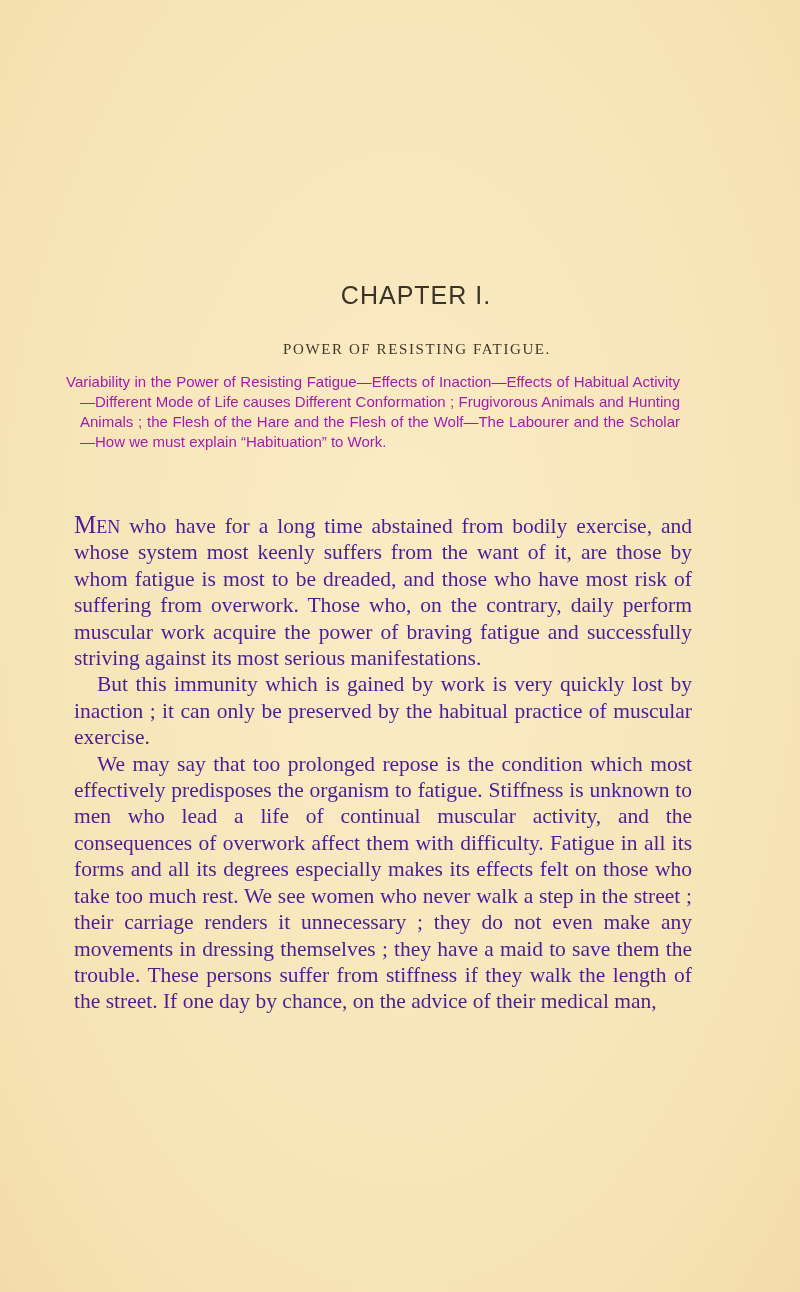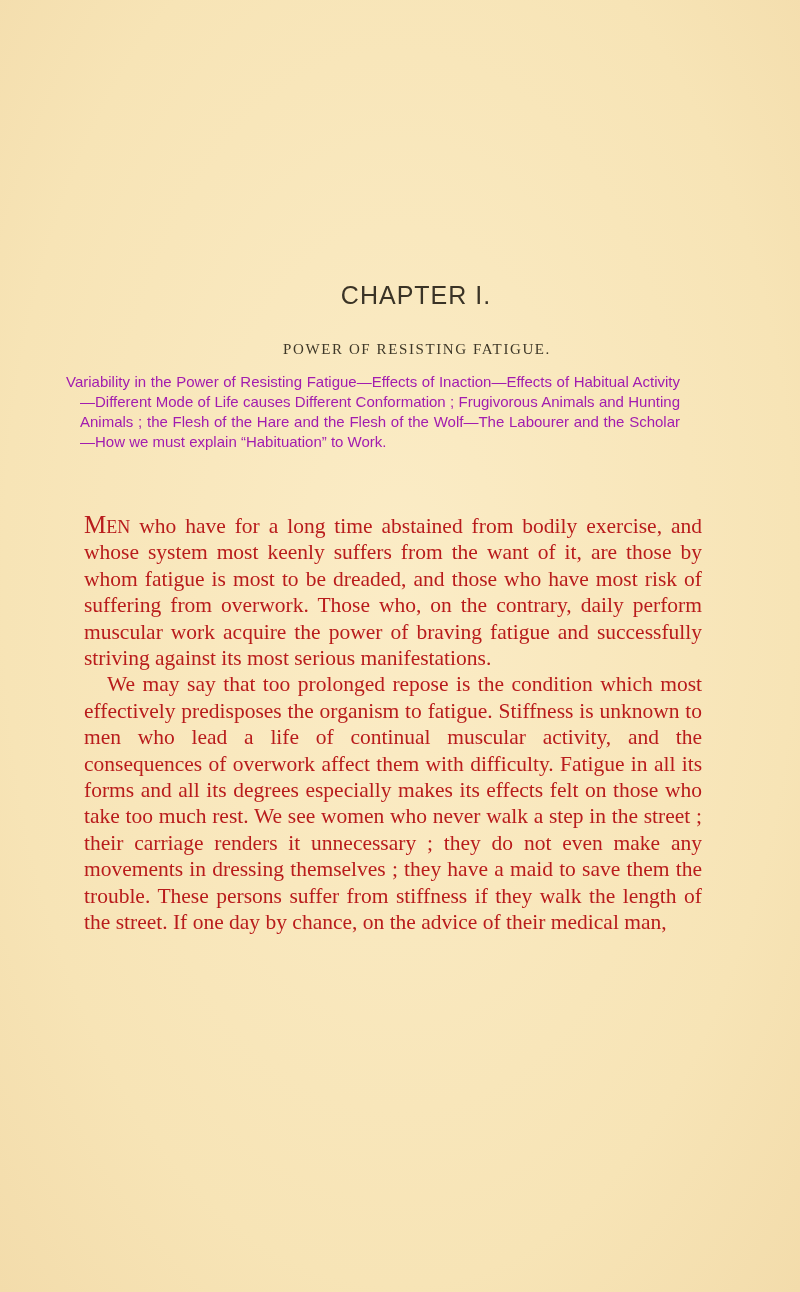--- a/index.html
+++ b/index.html
@@ -55,26 +55,26 @@
       font-size: 15px;
       line-height: 20px;
       color: #a21caf;
       text-align: justify;
       text-indent: -14px;
       padding-left: 14px;
       box-sizing: border-box;
     }
     .body-text {
       position: absolute;
-      left: 84px;
+      left: 74px;
       top: 512px;
       width: 618px;
       font-size: 21.5px;
       line-height: 26.4px;
-      color: #b91c1c;
+      color: #4c1d95;
       text-align: justify;
     }
     .body-text p {
       margin: 0;
       text-indent: 23px;
     }
     .body-text p.first {
       text-indent: 0;
     }
     .smallcaps-lead {
@@ -85,15 +85,16 @@
 </head>
 <body>
 
 <div class="page">
   <div class="chapter-heading">CHAPTER I.</div>
   <div class="chapter-title">POWER OF RESISTING FATIGUE.</div>
   <div class="synopsis">Variability in the Power of Resisting Fatigue—Effects of Inaction—Effects of Habitual Activity—Different Mode of Life causes Different Conformation ; Frugivorous Animals and Hunting Animals ; the Flesh of the Hare and the Flesh of the Wolf—The Labourer and the Scholar—How we must explain “Habituation” to Work.</div>
 
   <div class="body-text">
     <p class="first"><span class="smallcaps-lead">Men</span><span> who have for a long time abstained from bodily exercise, and whose system most keenly suffers from the want of it, are those by whom fatigue is most to be dreaded, and those who have most risk of suffering from overwork. Those who, on the contrary, daily perform muscular work acquire the power of braving fatigue and successfully striving against its most serious manifestations.</span></p>
+    <p>But this immunity which is gained by work is very quickly lost by inaction ; it can only be preserved by the habitual practice of muscular exercise.</p>
     <p>We may say that too prolonged repose is the condition which most effectively predisposes the organism to fatigue. Stiffness is unknown to men who lead a life of continual muscular activity, and the consequences of overwork affect them with difficulty. Fatigue in all its forms and all its degrees especially makes its effects felt on those who take too much rest. We see women who never walk a step in the street ; their carriage renders it unnecessary ; they do not even make any movements in dressing themselves ; they have a maid to save them the trouble. These persons suffer from stiffness if they walk the length of the street. If one day by chance, on the advice of their medical man,</p>
   </div>
 </div>
 
 </body></html>

